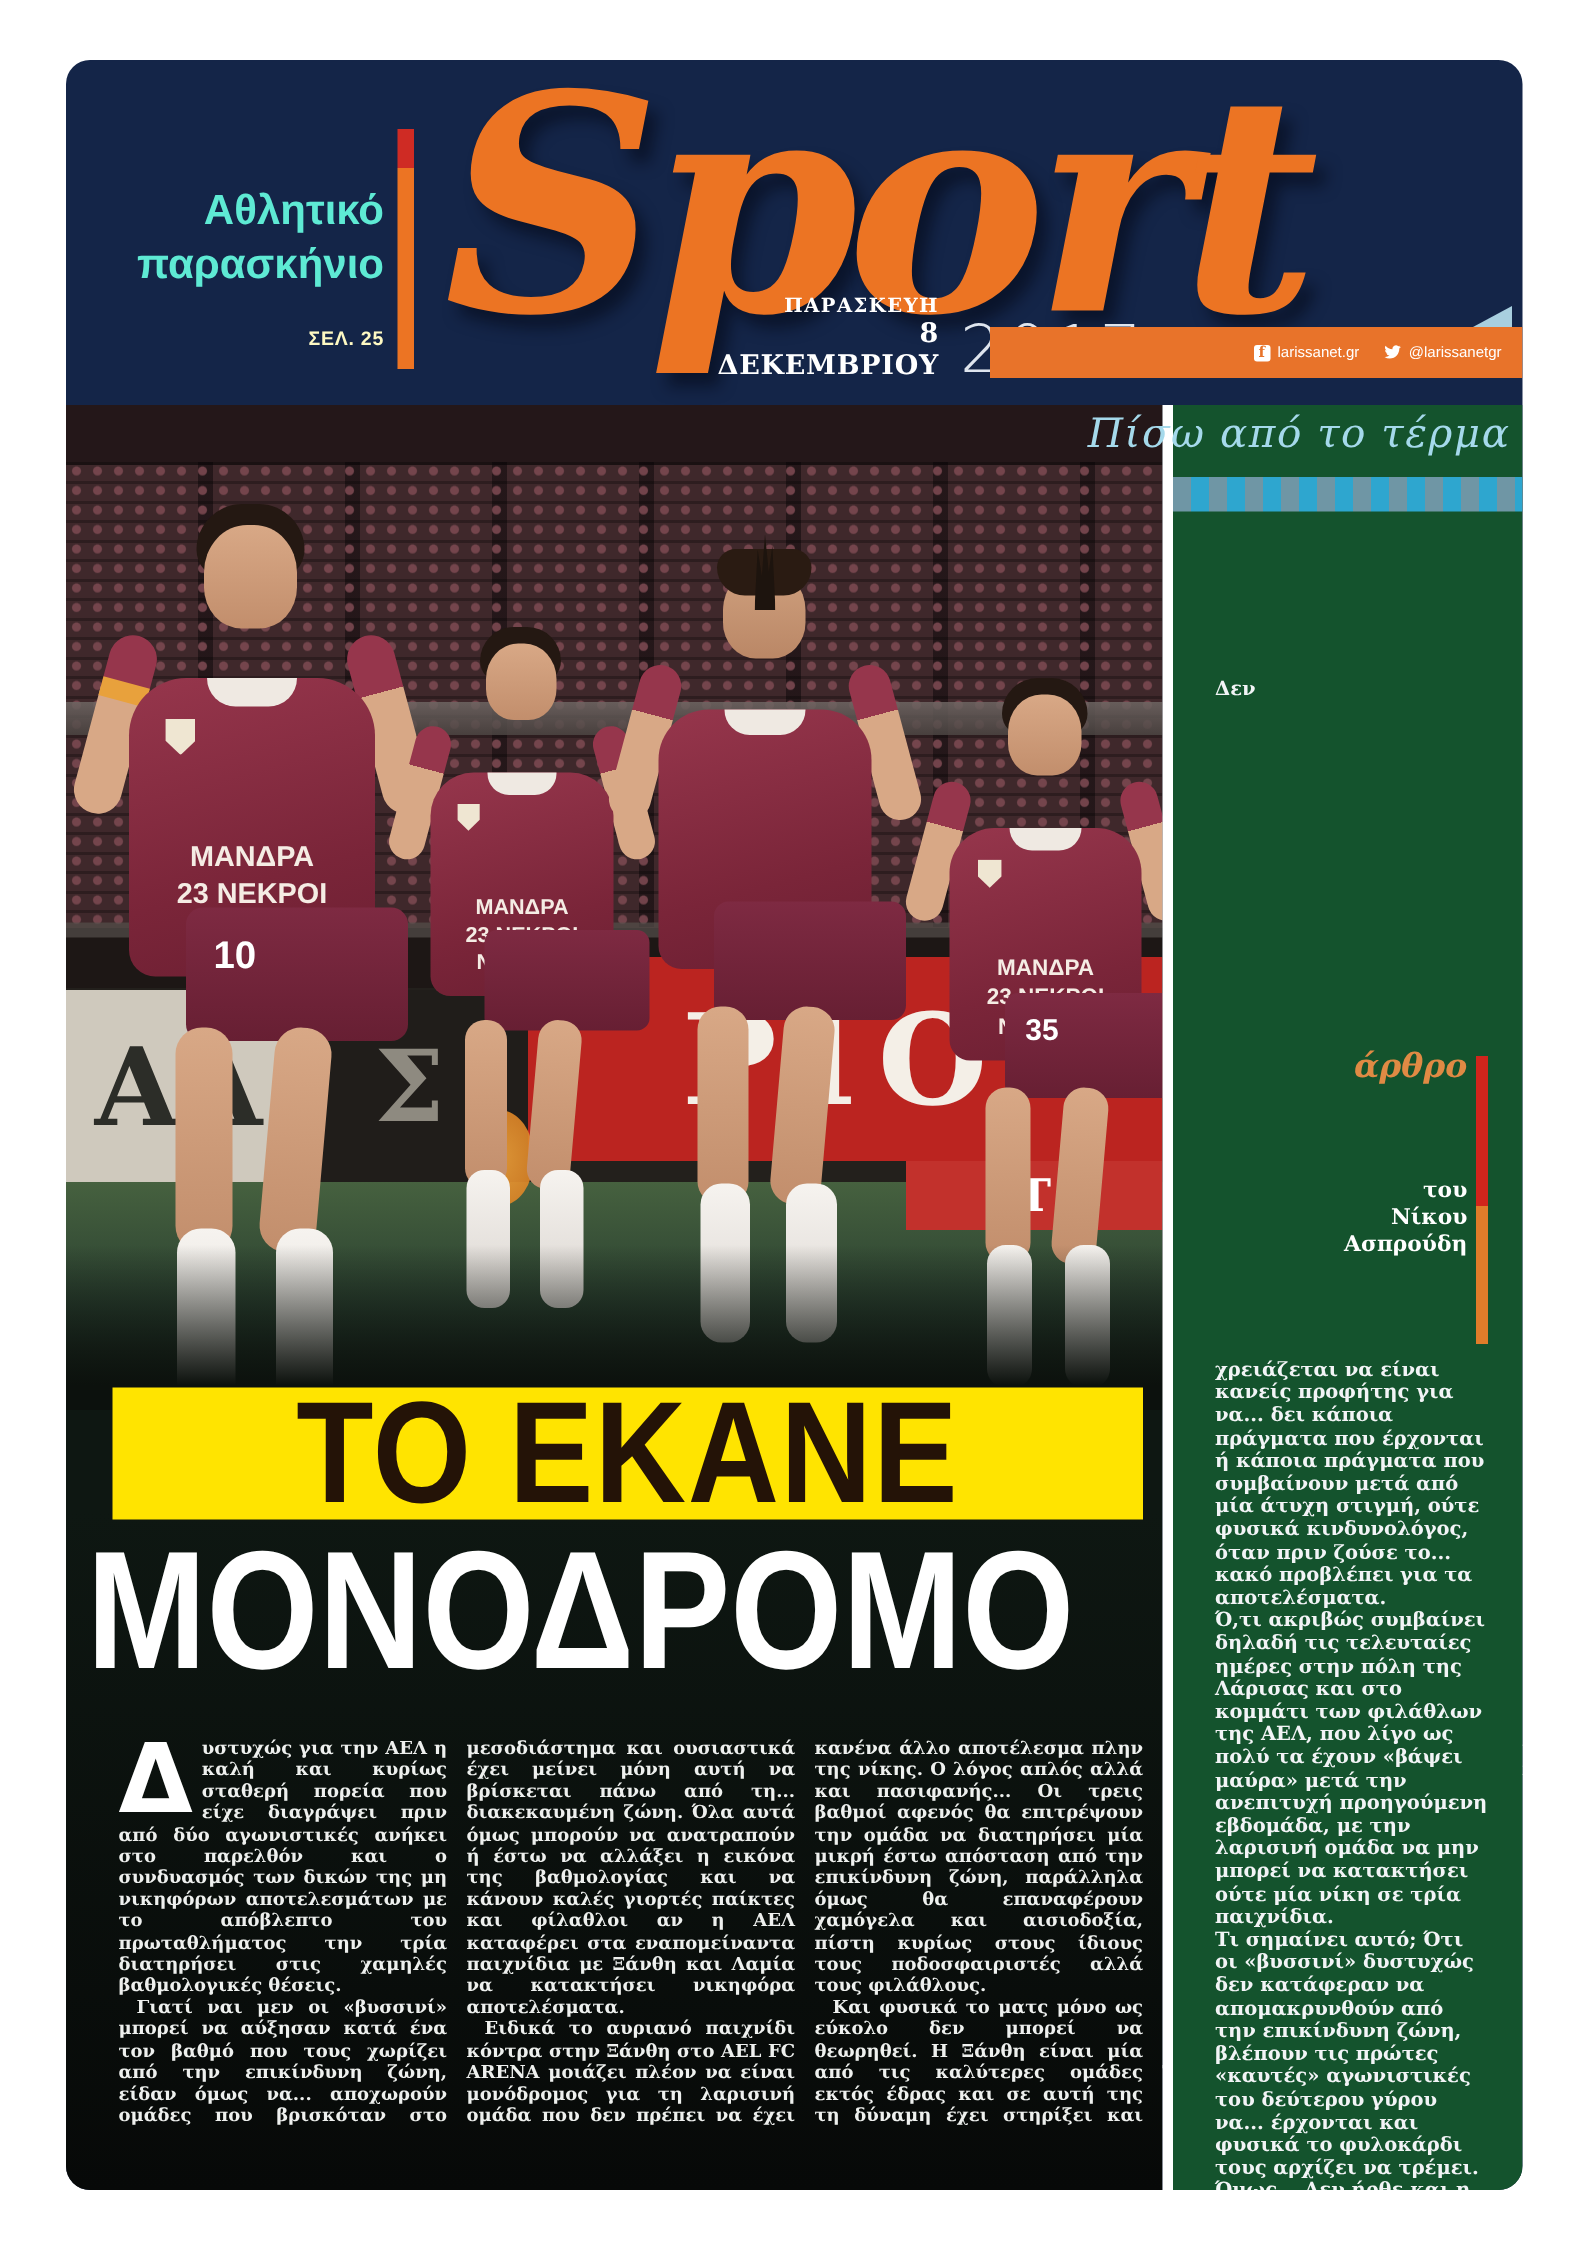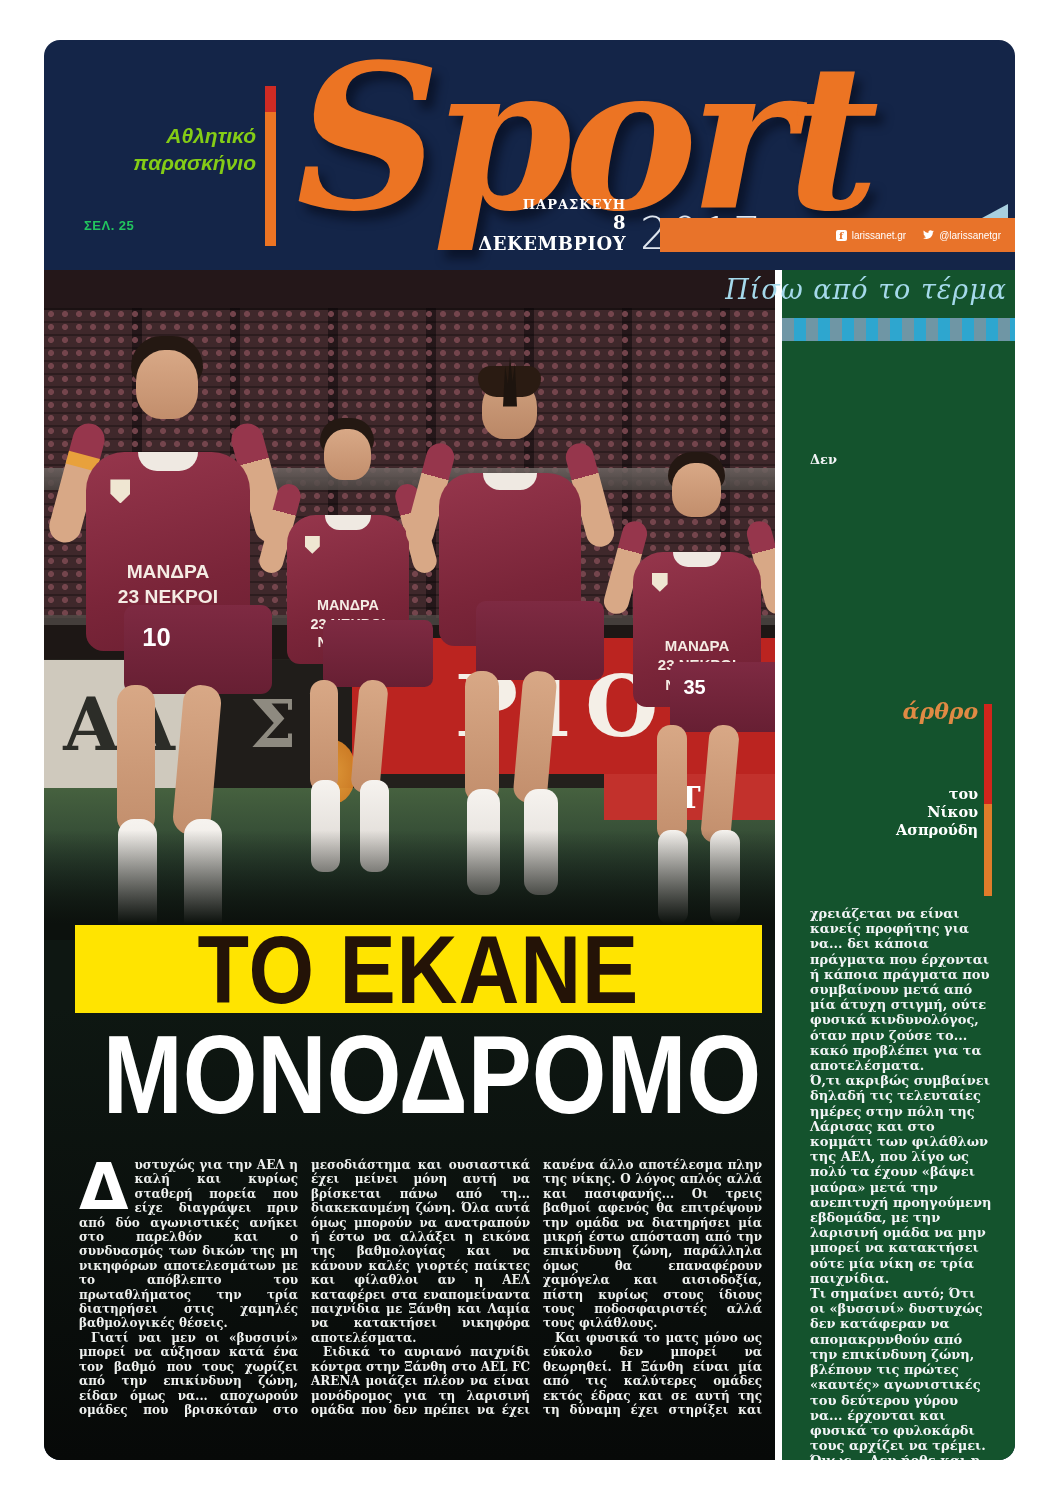--- a/index.html
+++ b/index.html
@@ -3,23 +3,23 @@
 <meta charset="utf-8">
 <style>
   html,body{margin:0;padding:0;}
   body{width:1062px;height:1500px;background:#ffffff;position:relative;
        font-family:"Liberation Sans",sans-serif;overflow:hidden;}
   .page{position:absolute;left:44px;top:40px;width:971px;height:1420px;
         background:#142548;border-radius:16px;overflow:hidden;}
 
   
   .section-label{position:absolute;left:40px;top:82px;width:172px;text-align:right;
-     color:#84cc16;font-weight:bold;font-size:21px;line-height:1.3;font-style:italic;}
-  .section-page{position:absolute;left:40px;top:178px;width:172px;text-align:left;
-     color:#22c55e;font-weight:bold;font-size:13px;letter-spacing:.5px;}
+     color:#5eead4;font-weight:bold;font-size:28px;line-height:1.3;}
+  .section-page{position:absolute;left:40px;top:178px;width:172px;text-align:right;
+     color:#fef9c3;font-weight:bold;font-size:13px;letter-spacing:.5px;}
   .vbar{position:absolute;left:221px;top:46px;width:11px;height:160px;
      background:linear-gradient(#cf2b24 0 26px,#ec7423 26px);}
   .masthead{position:absolute;left:252px;top:-12px;width:660px;
      font-family:"DejaVu Serif",serif;font-style:italic;font-weight:bold;
      font-size:200px;line-height:1.1;color:#ec7423;letter-spacing:-8px;
      text-shadow:7px 9px 10px rgba(4,8,20,.55);}
   .dateblock{position:absolute;left:440px;top:168px;width:280px;height:46px;
      display:flex;align-items:flex-end;justify-content:flex-end;gap:7px;}
   .date-left{text-align:right;color:#fff;font-family:"DejaVu Serif",serif;}
   .date-dayname{font-size:13px;font-weight:bold;letter-spacing:1px;}
@@ -102,21 +102,21 @@
   .p-mohawk{position:absolute;left:5.5em;top:-.7em;width:1em;height:3.6em;background:#1d140e;
      clip-path:polygon(0 100%,15% 20%,35% 55%,50% 0,68% 50%,85% 15%,100% 100%);}
   .player.back .p-face{background:linear-gradient(#cfa07e,#ba8766);}
   .player.back .p-hair{height:2.2em;border-radius:2em 2em 3em 3em;background:#2a1b12;}
 
   
   .hl-yellow{position:absolute;left:31px;top:655px;width:687px;height:88px;background:#ffe400;
      display:flex;align-items:center;justify-content:center;}
   .hl-yellow span{color:#241307;font-weight:800;font-size:86px;letter-spacing:1px;
      transform:scale(.98,1.12);white-space:nowrap;}
-  .hl-white{position:absolute;left:0;top:747px;width:731px;text-align:right;}
+  .hl-white{position:absolute;left:0;top:747px;width:731px;text-align:left;}
   .hl-white span{display:inline-block;color:#ffffff;font-weight:800;font-size:100px;
      letter-spacing:0;transform:scale(.96,1.12);white-space:nowrap;}
 
   
   .cols{position:absolute;left:35px;top:888px;width:683px;height:268px;
      column-count:3;column-gap:13px;color:#eef0ee;
      font-family:"DejaVu Serif",serif;font-weight:bold;font-size:12px;line-height:14.4px;
      text-align:justify;}
   .cols p{margin:0;text-indent:12px;}
   .cols p.lead{text-indent:0;}

